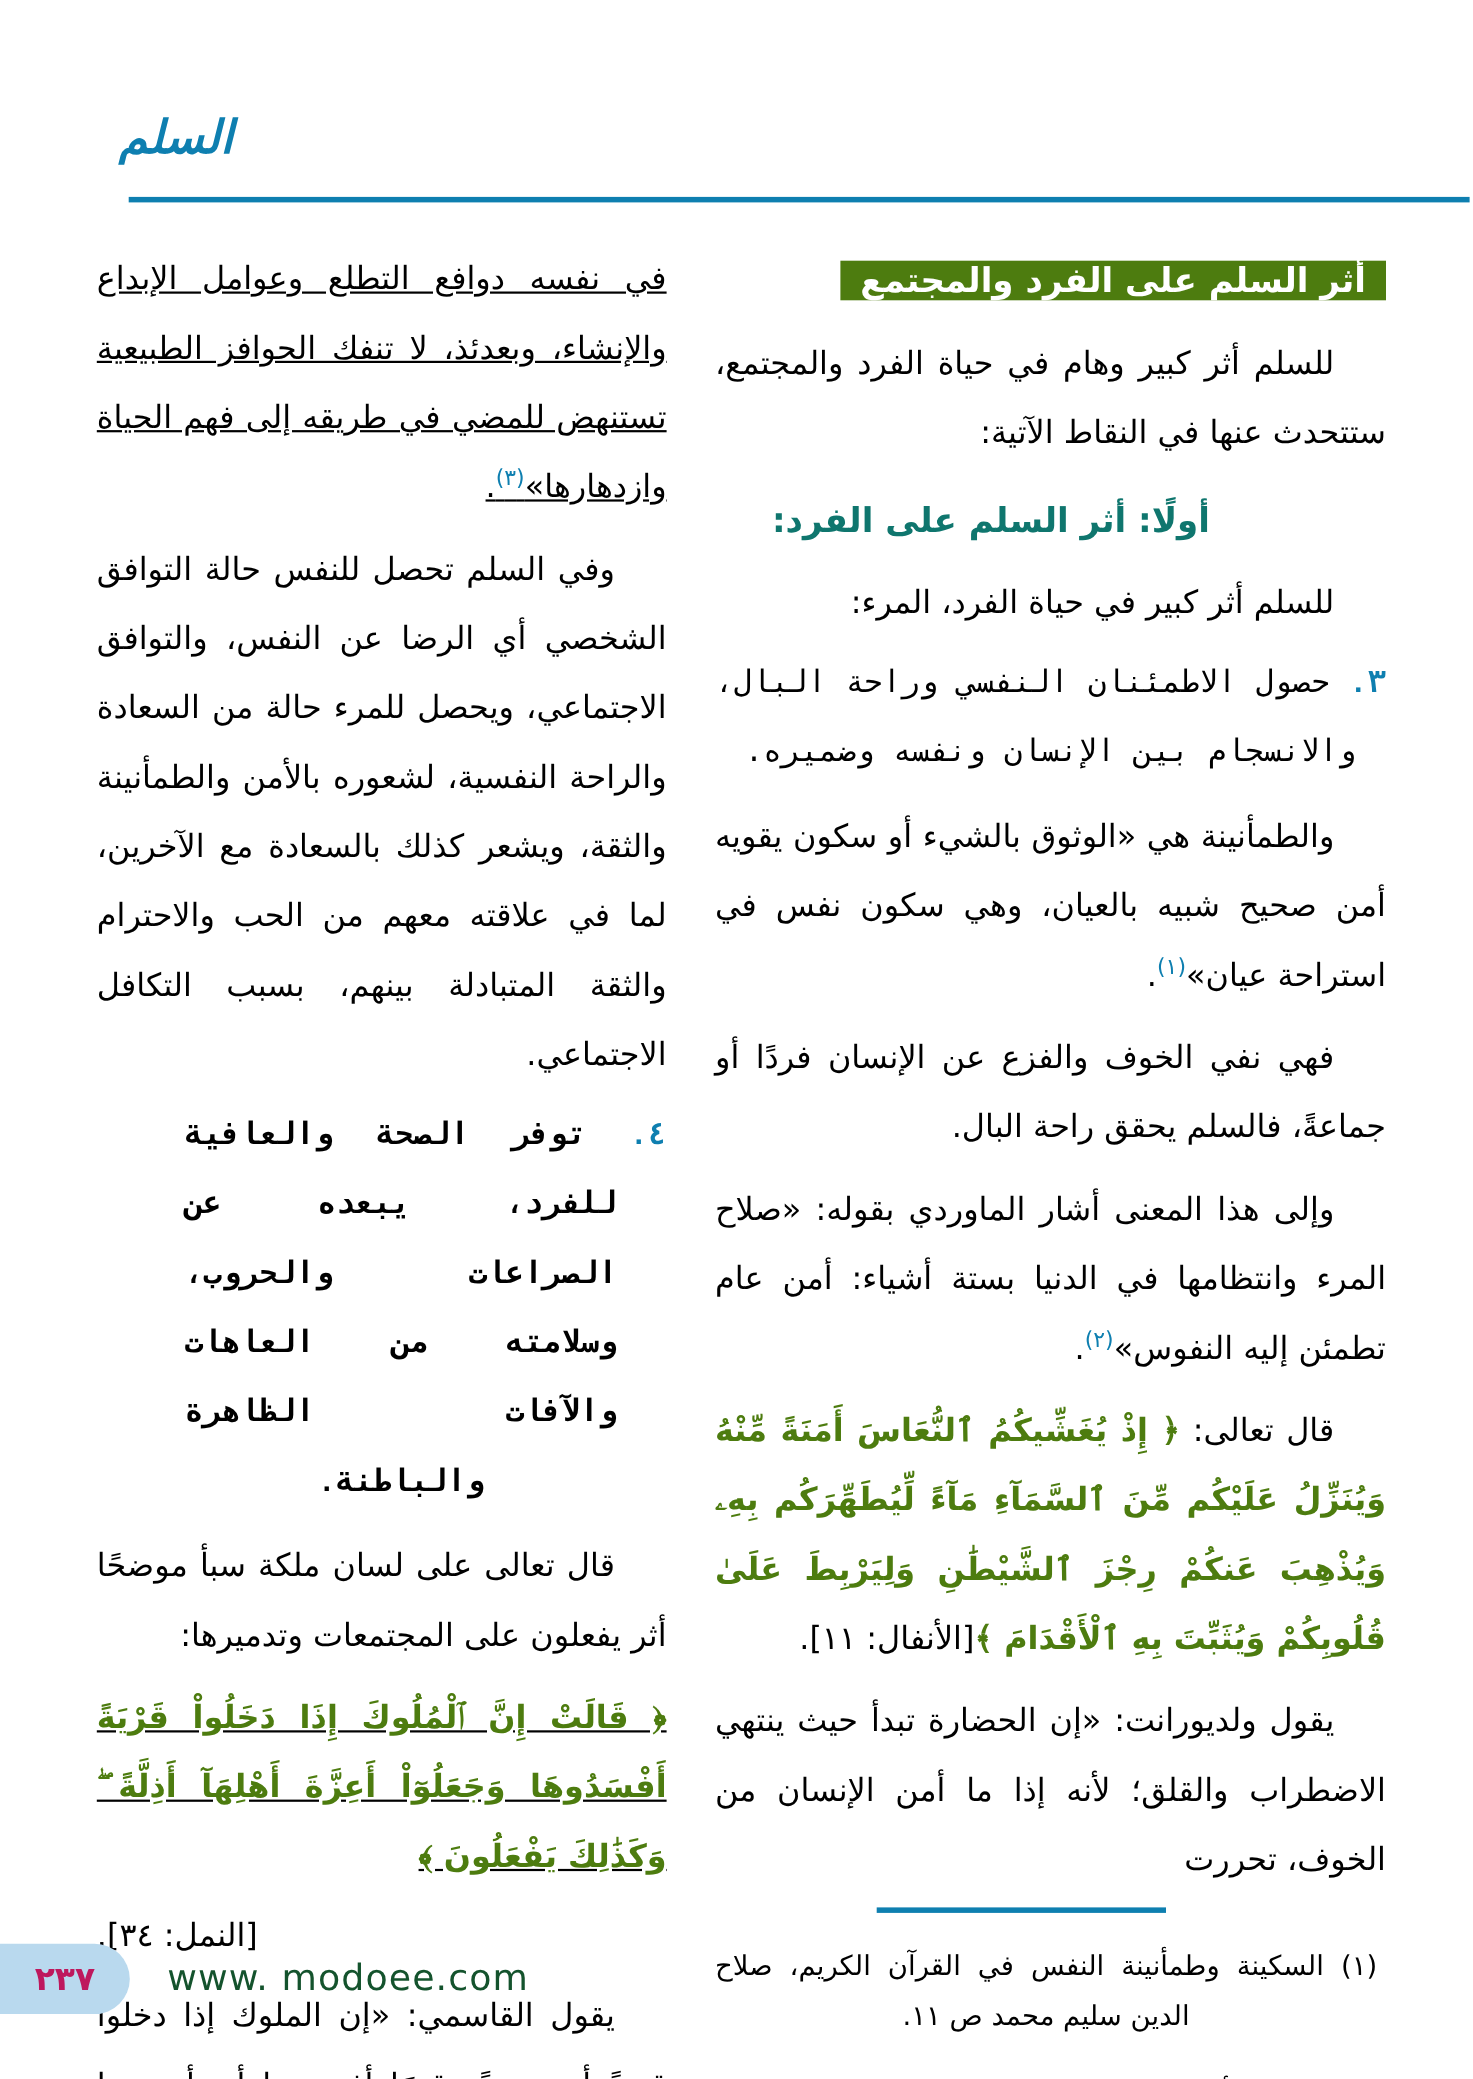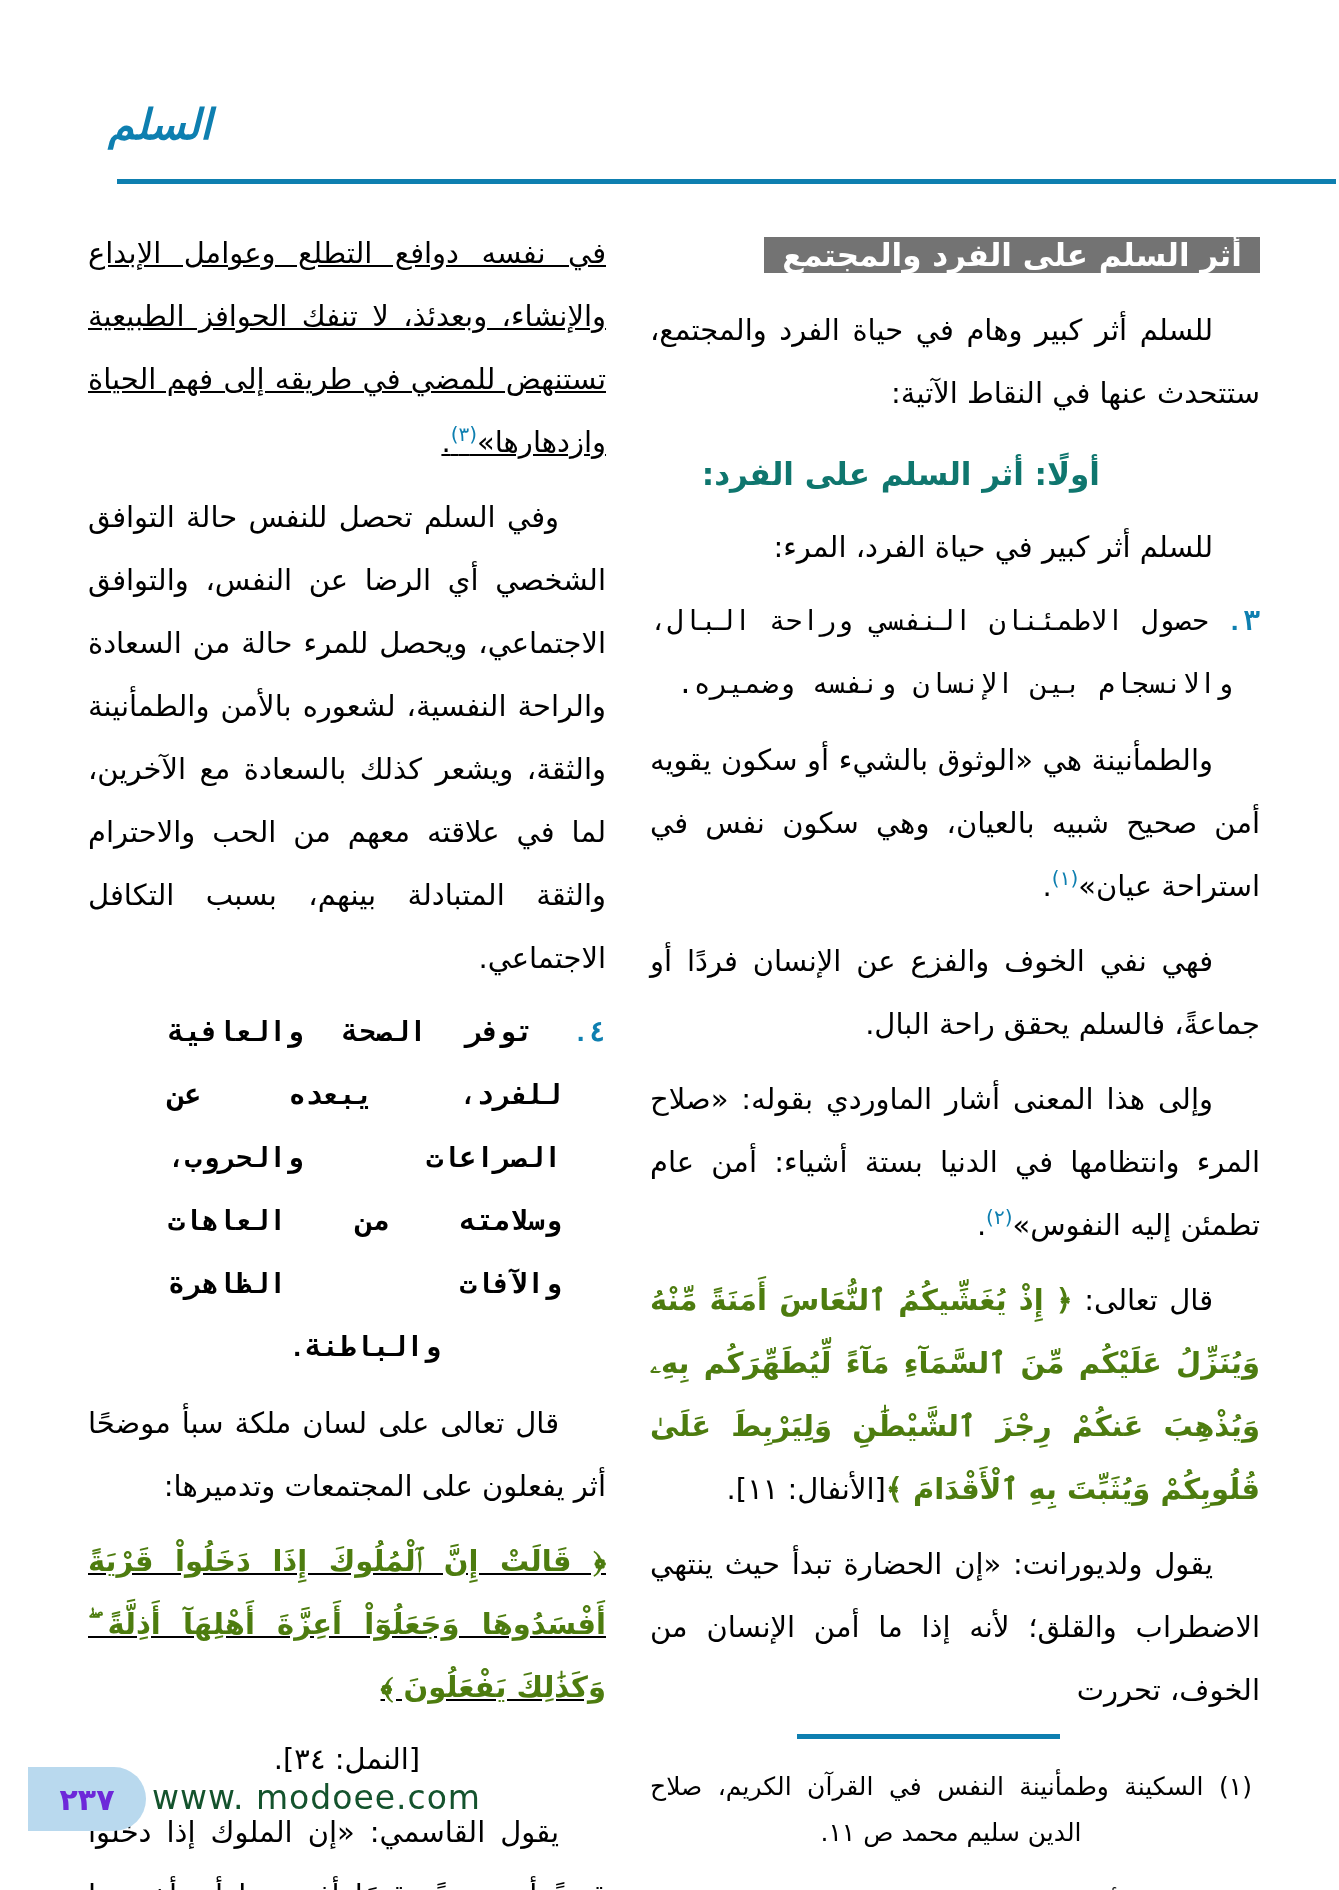--- a/index.html
+++ b/index.html
@@ -19,21 +19,21 @@
   }
   
   .columns{
     position:absolute;top:222px;right:79px;width:1172px;height:1574px;
     display:flex;gap:44px;direction:rtl;
   }
   .col{display:flex;flex-direction:column;}
   .col-right{width:610px;}
   .col-left{flex:1;}
   .section-title-box{
-    background:#737373;color:#ffffff;
+    background:#4d7c0f;color:#ffffff;
     width:496px;height:71px;margin:15px 0 26px 0;
     display:flex;align-items:center;justify-content:center;
     font-size:31px;font-weight:bold;
   }
   .para{
     font-size:29px;line-height:63px;text-align:justify;
     text-indent:47px;margin:0 0 12px 0;
   }
   .no-indent{text-indent:0;text-decoration:underline;}
   .subheading{
@@ -48,37 +48,37 @@
     font-weight:bold;
     padding:0 45px 0 80px;text-indent:-45px;
   }
   .marker{color:#0e7fb0;font-weight:bold;}
   .fn-ref{
     color:#0e7fb0;font-size:20px;vertical-align:super;line-height:0;
   }
   .quran-text{color:#4d7c0f;font-weight:bold;}
   .quran-cite{color:#000;font-weight:normal;}
   .cite-line{
-    font-size:29px;line-height:56px;text-align:center;text-indent:0;margin:0 0 14px 0;
+    font-size:29px;line-height:56px;text-align:left;text-indent:0;margin:0 0 14px 0;
   }
   
   .footnotes{margin-top:auto;}
   .footnotes-right{margin-bottom:0;}
   .fn-rule{height:5px;background:#0e7fb0;margin-bottom:14px;} 
   .footnote{
     font-size:25px;line-height:46px;text-align:justify;text-align-last:center;
     padding-right:8px;
   }
   .footnote .fn-num{white-space:nowrap;}
   
   .page-pill{
     position:absolute;left:0;top:1767px;width:118px;height:64px;
     background:#b9d9ee;border-radius:0 34px 34px 0;
-    color:#6d28d9;font-size:30px;font-weight:bold;
-    display:flex;align-items:center;justify-content:center;direction:ltr;margin-left:28px;
+    color:#be185d;font-size:30px;font-weight:bold;
+    display:flex;align-items:center;justify-content:center;direction:ltr;
   }
   .site-url{
     position:absolute;left:152px;top:1778px;
     color:#14532d;font-size:33px;direction:ltr;letter-spacing:1px;
   }
   
   .rule-offset-rc{width:263px;margin-right:200px;margin-left:auto;}
 </style>
 </head>
 <body>

